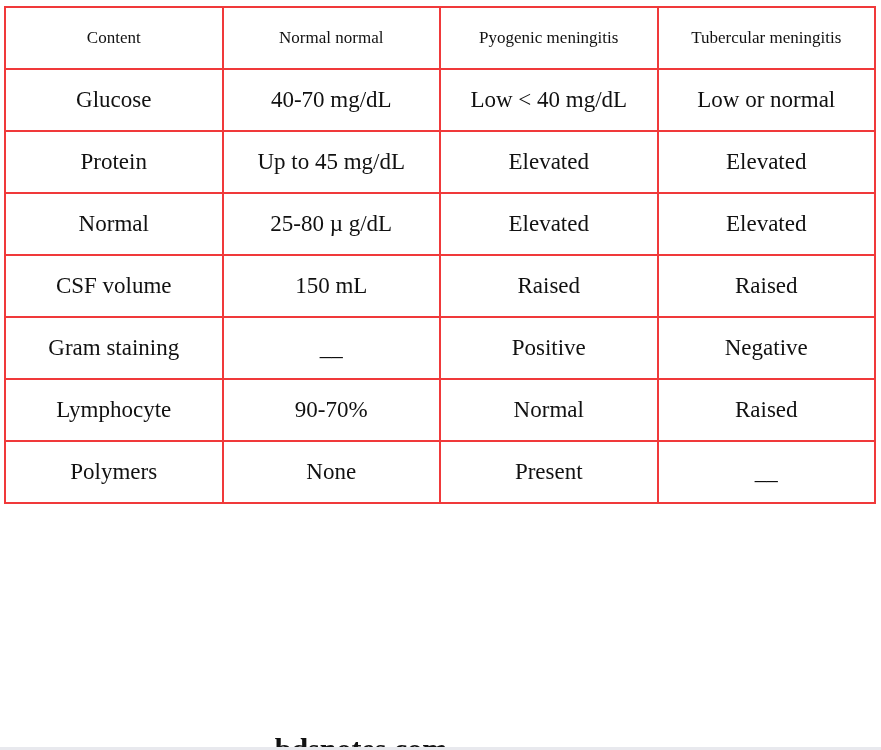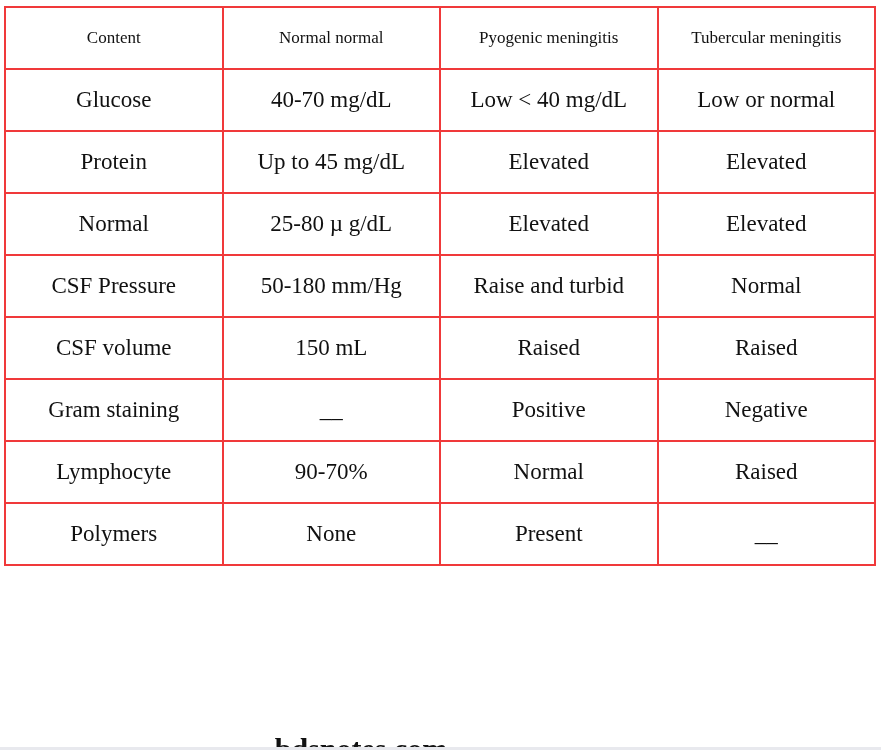--- a/index.html
+++ b/index.html
@@ -39,26 +39,20 @@
       <td>Elevated</td>
       <td>Elevated</td>
     </tr>
     <tr>
       <td>Normal</td>
       <td>25-80 µ g/dL</td>
       <td>Elevated</td>
       <td>Elevated</td>
     </tr>
     <tr>
-      <td>CSF Pressure</td>
-      <td>50-180 mm/Hg</td>
-      <td>Raise and turbid</td>
-      <td>Normal</td>
-    </tr>
-    <tr>
       <td>CSF  volume</td>
       <td>150 mL</td>
       <td>Raised</td>
       <td>Raised</td>
     </tr>
     <tr>
       <td>Gram staining</td>
       <td>__</td>
       <td>Positive</td>
       <td>Negative</td>

